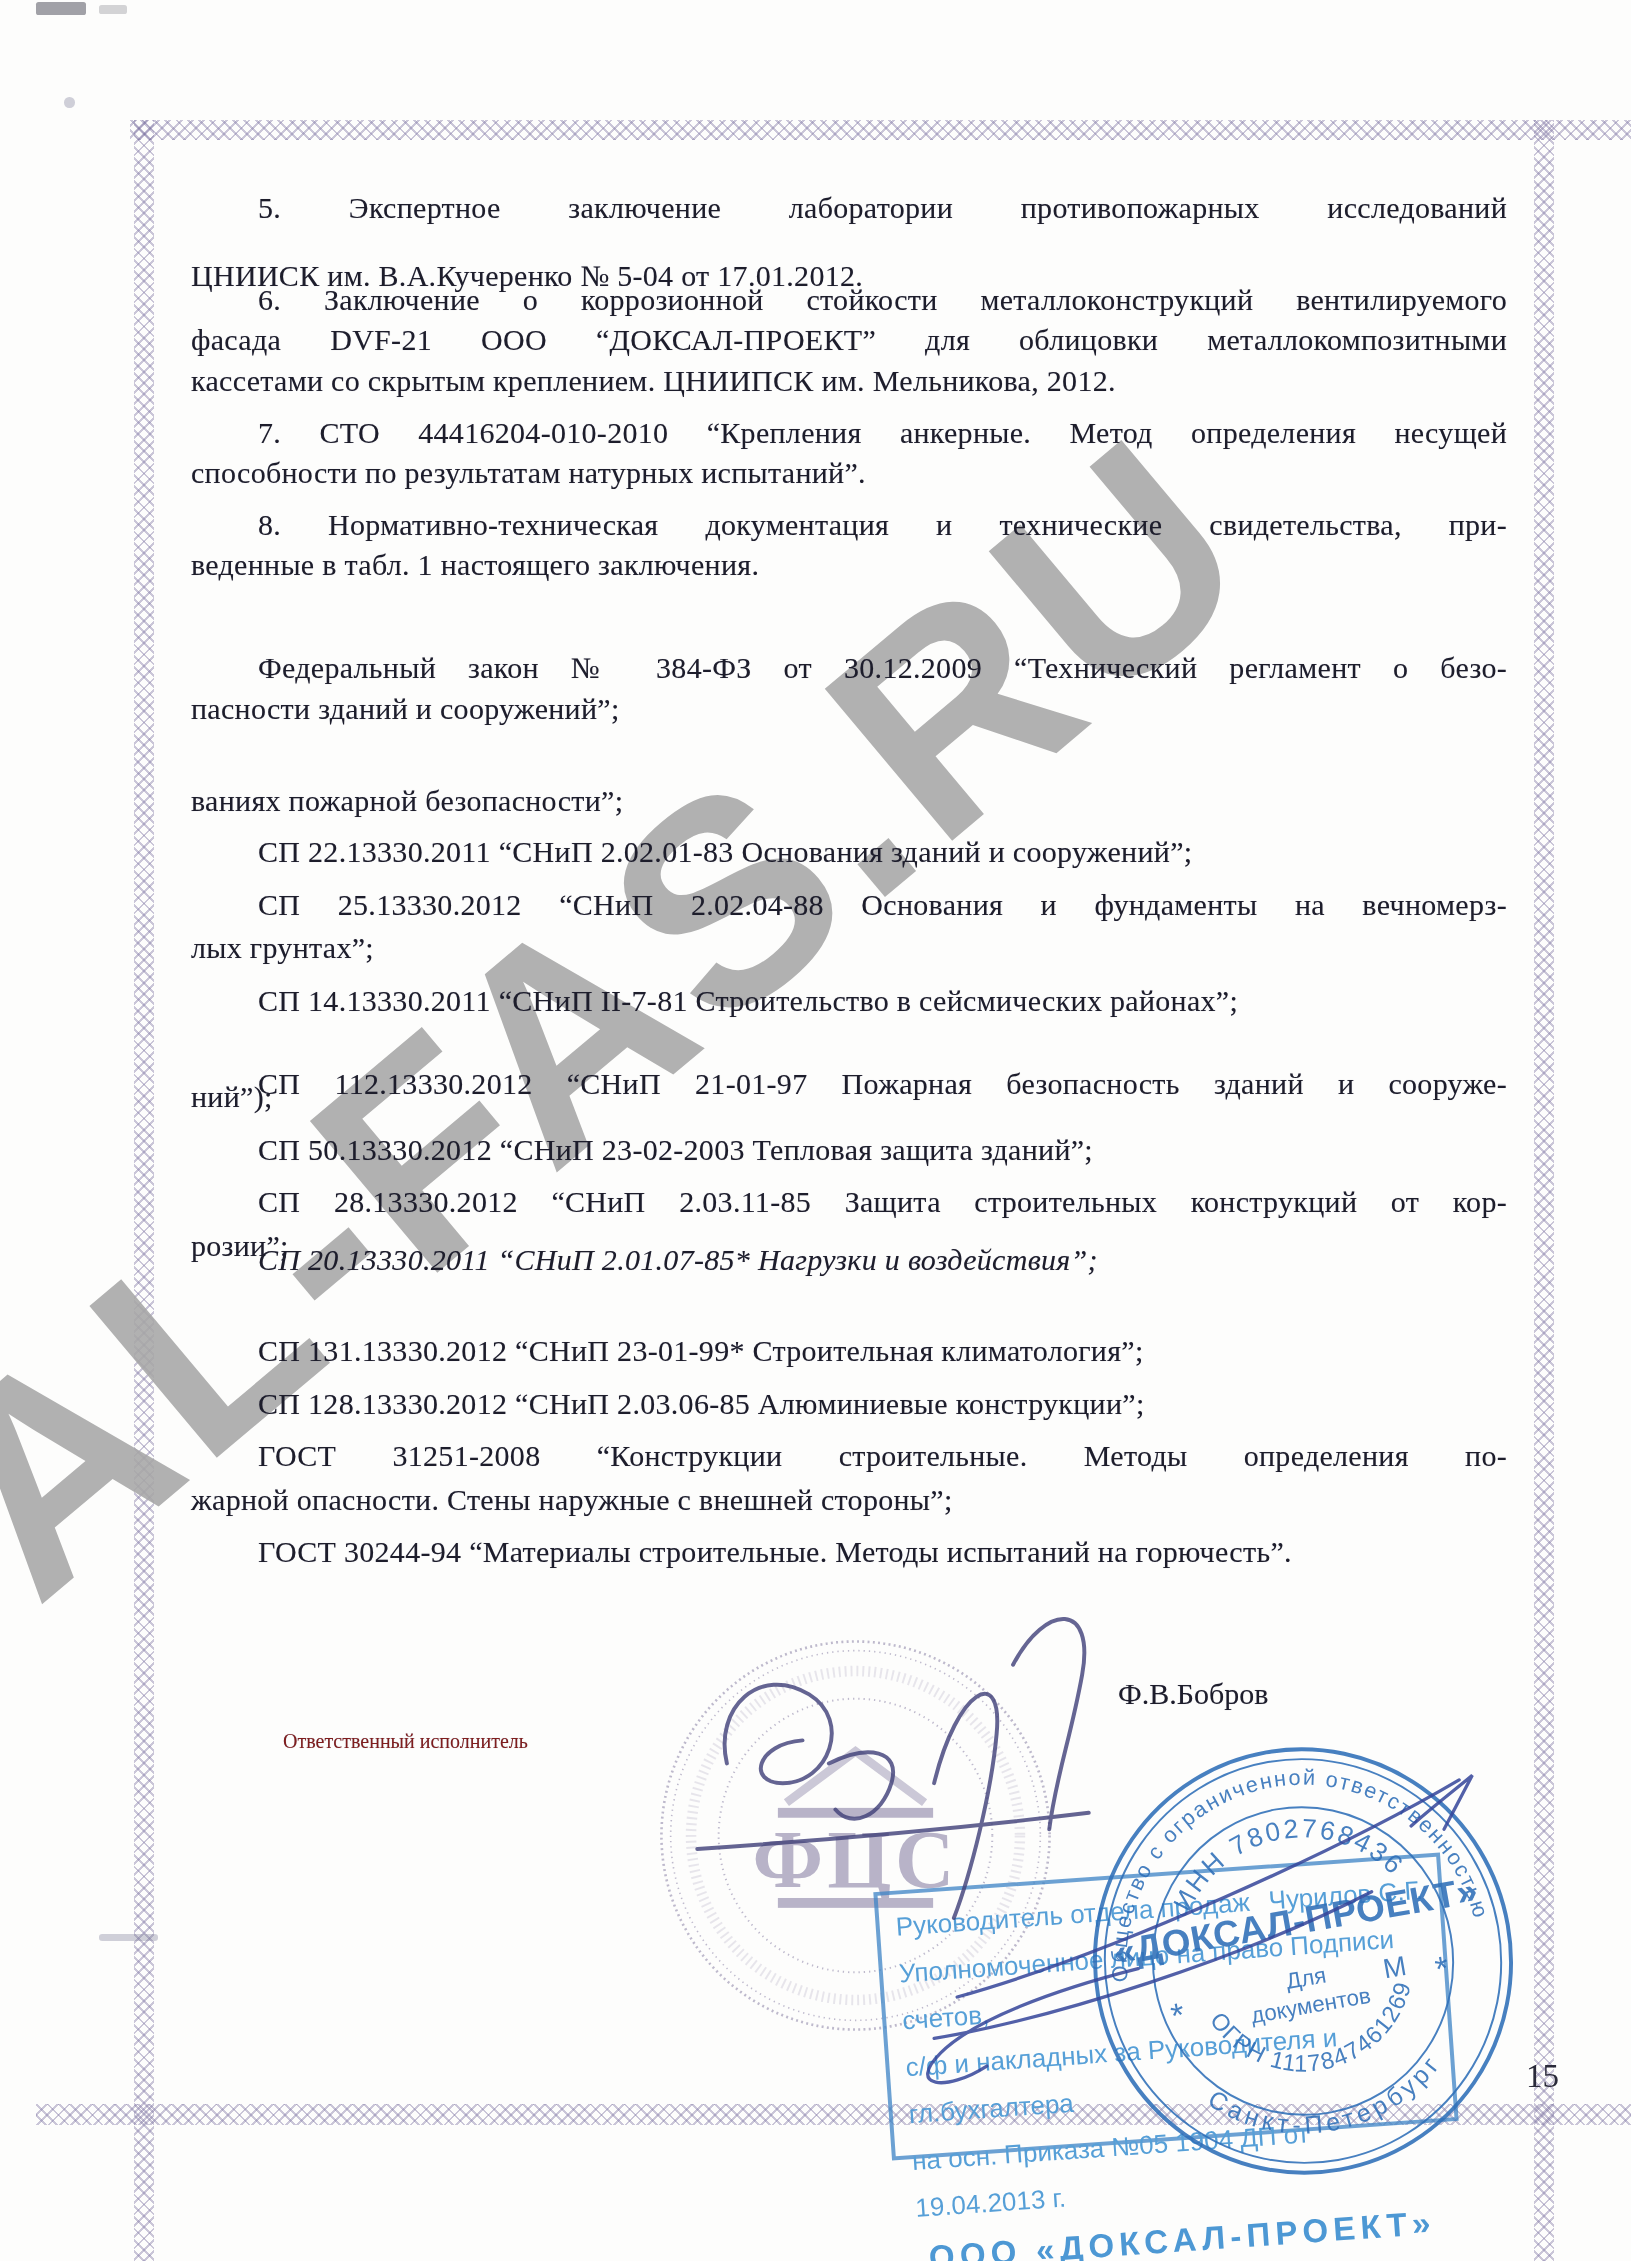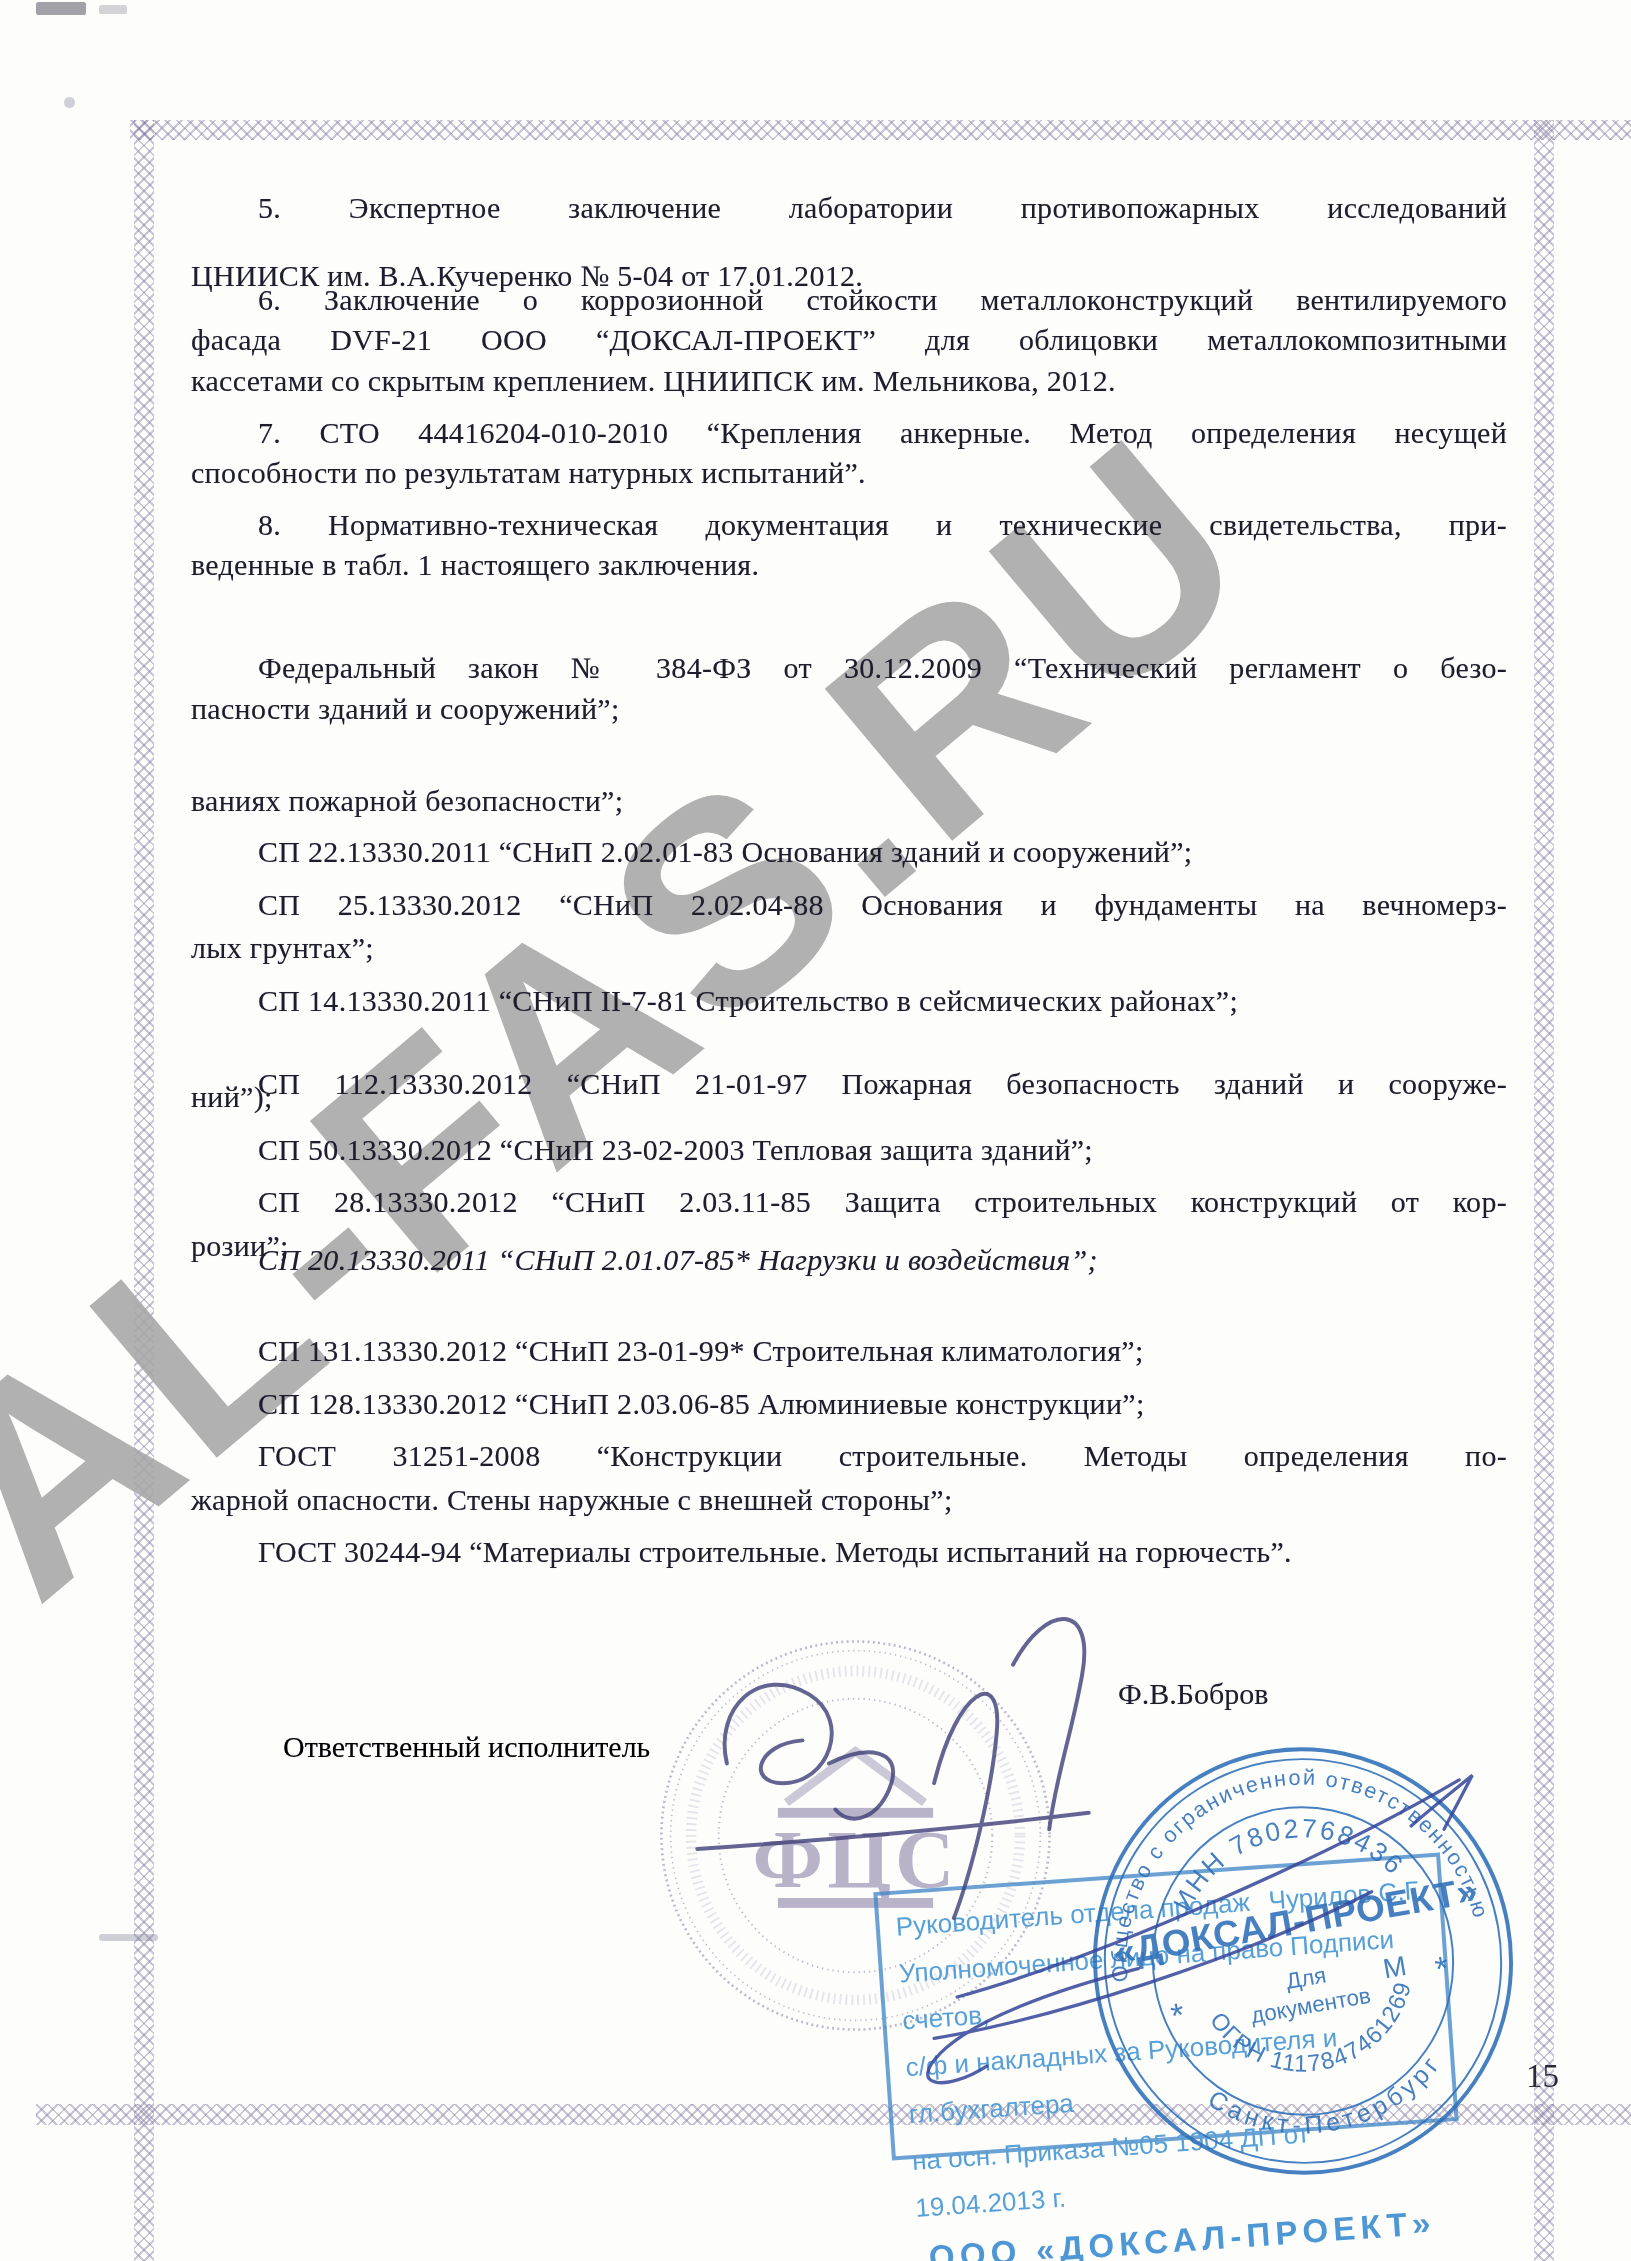--- a/index.html
+++ b/index.html
@@ -24,21 +24,21 @@
              font-size:288px;line-height:276px;letter-spacing:8px;color:#a7a7a7;opacity:.88;
              transform:rotate(-40deg);transform-origin:0 100%;white-space:nowrap;}
 
   .lines{position:absolute;inset:0;z-index:2;}
   .line{position:absolute;left:191px;width:1316px;font-size:30px;line-height:39px;
         color:#1d1d2b;text-align:justify;letter-spacing:0.3px;
         text-shadow:0 0 0.7px rgba(30,30,70,.35);}
   .line.j{text-align-last:justify;}
   .line.i{text-indent:67px;}
 
-  .sig-label{position:absolute;left:283px;top:1730px;font-size:30px;color:#000000;z-index:2;
+  .sig-label{position:absolute;left:283px;top:1730px;font-size:20px;color:#7f1d1d;z-index:2;
              text-shadow:0 0 0.7px rgba(30,30,70,.35);}
   .sig-name{position:absolute;left:1118px;top:1677px;font-size:30px;color:#1d1d2b;z-index:2;
             text-shadow:0 0 0.7px rgba(30,30,70,.35);}
 
   .pageno{position:absolute;left:1467px;top:2058px;width:92px;text-align:right;
           font-size:33px;color:#2a2a3a;z-index:2;}
 
   svg.fcs{position:absolute;left:645px;top:1625px;z-index:3;}
   .rect-stamp{position:absolute;left:882px;top:1872px;width:528px;height:243px;z-index:4;
               border:4.6px solid rgba(62,132,198,.8);transform:rotate(-4deg);

